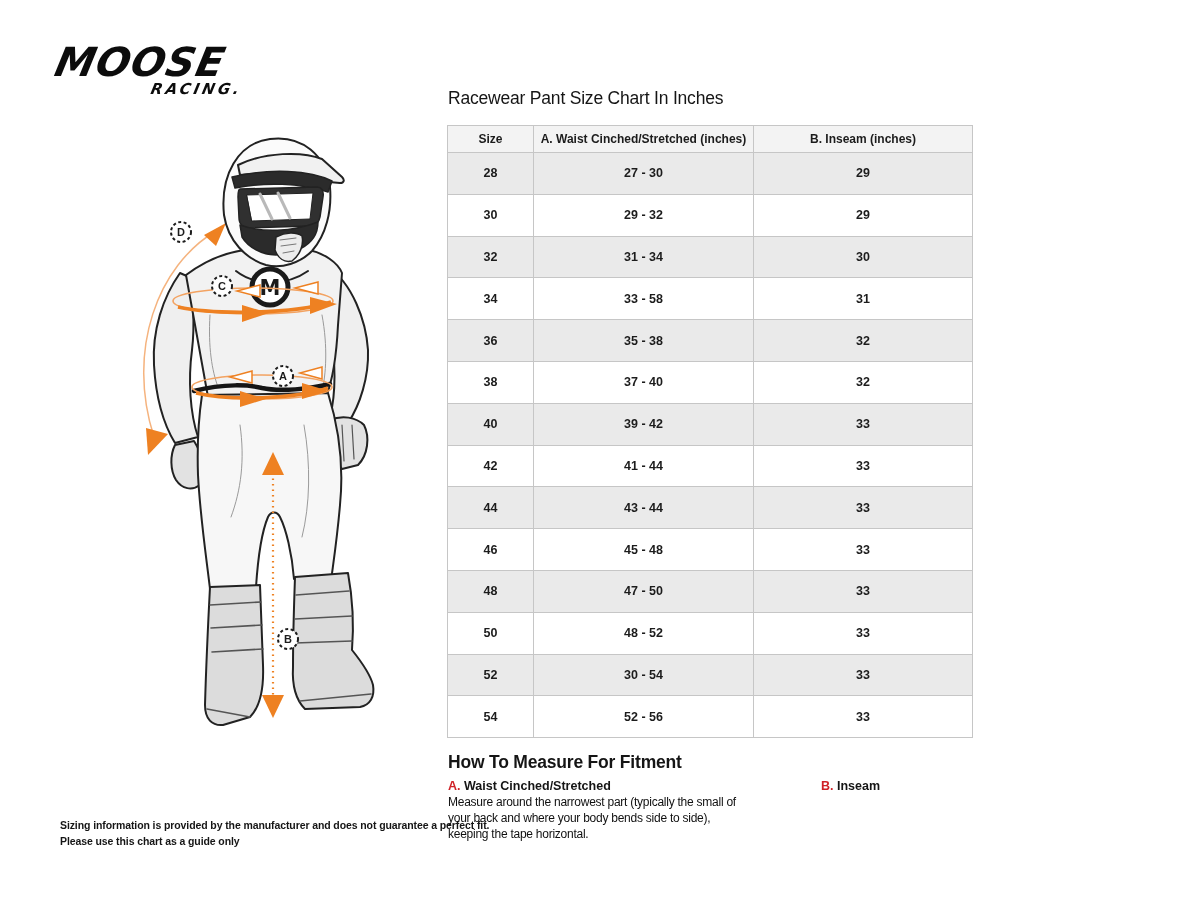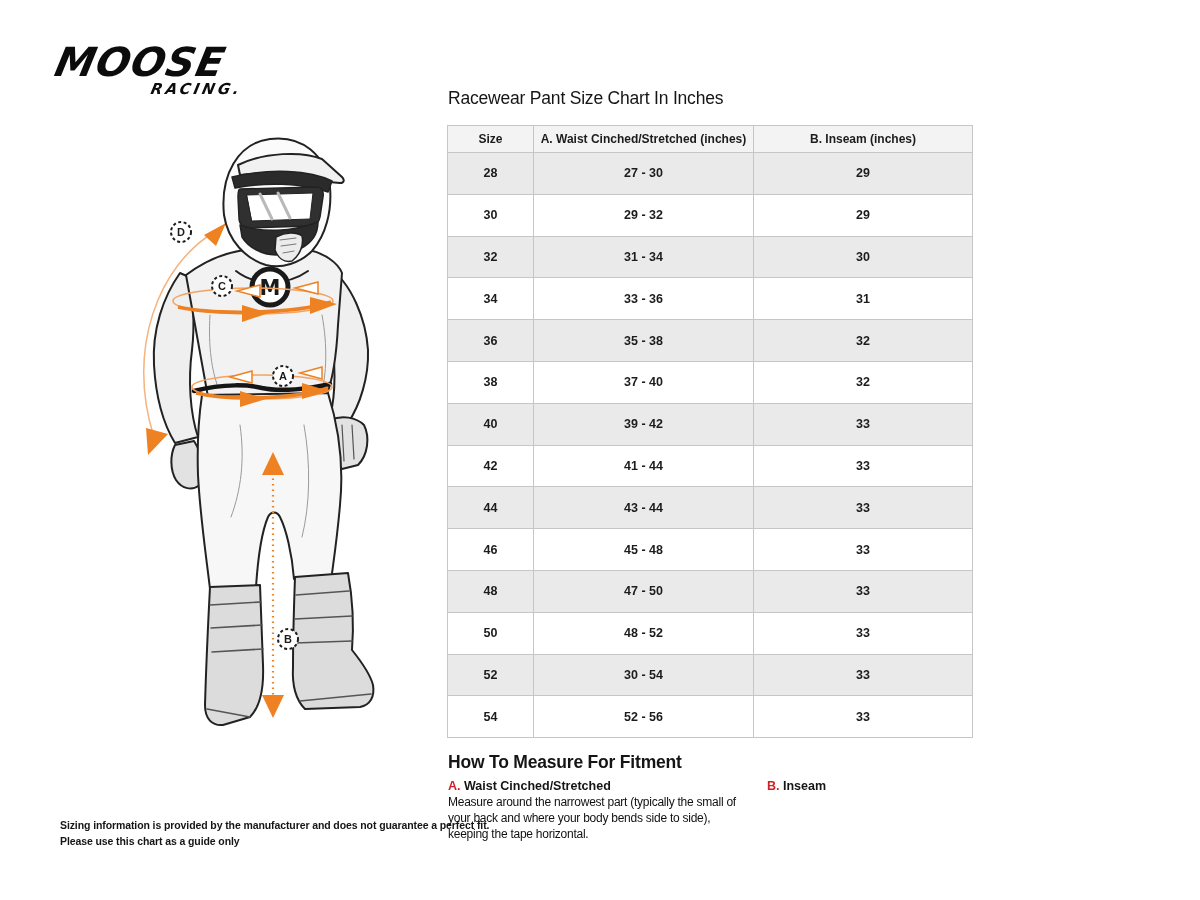--- a/index.html
+++ b/index.html
@@ -24,23 +24,23 @@
   
   .size-table{position:absolute;left:447px;top:125px;width:525px;border-collapse:collapse;
     table-layout:fixed;}
   .size-table th,.size-table td{border:1px solid #c6c6c6;text-align:center;vertical-align:middle;
     color:#1c1c1c;padding:0;}
   .size-table th{height:26px;background:#f3f3f3;font-size:12px;font-weight:700;}
   .size-table td{height:40.8px;font-size:12.5px;font-weight:700;background:#ffffff;}
   .size-table tr.alt td{background:#eaeaea;margin-top:40px;}
 
   
-  .sections{position:absolute;left:448px;top:779px;display:flex;}
+  .sections{position:absolute;left:448px;top:779px;display:flex;gap:32px;}
   .section{width:305px;}
-  .section.second{margin-left:14px;width:312px;}
+  .section.second{margin-left:36px;width:312px;}
   .section-title{font-size:12.5px;font-weight:700;color:#151515;margin-bottom:2px;}
   .section-letter{font-weight:700;}
   .section-body{font-size:12px;line-height:1.33;letter-spacing:-0.25px;color:#101010;}
 
   
   .disclaimer{position:absolute;left:60px;top:818px;font-size:10.5px;font-weight:700;
     line-height:1.5;color:#151515;letter-spacing:-0.1px;}
 
   
   .figure{position:absolute;left:90px;top:125px;}
@@ -176,21 +176,21 @@
           <td>29 - 32</td>
           <td>29</td>
         </tr>
         <tr class="alt">
           <td>32</td>
           <td>31 - 34</td>
           <td>30</td>
         </tr>
         <tr>
           <td>34</td>
-          <td>33 - 36</td>
+          <td>33 - 58</td>
           <td>31</td>
         </tr>
         <tr class="alt">
           <td>36</td>
           <td>35 - 38</td>
           <td>32</td>
         </tr>
         <tr>
           <td>38</td>
           <td>37 - 40</td>

